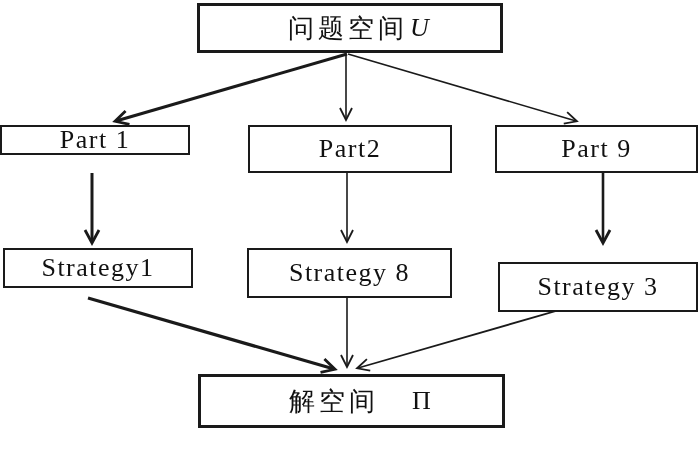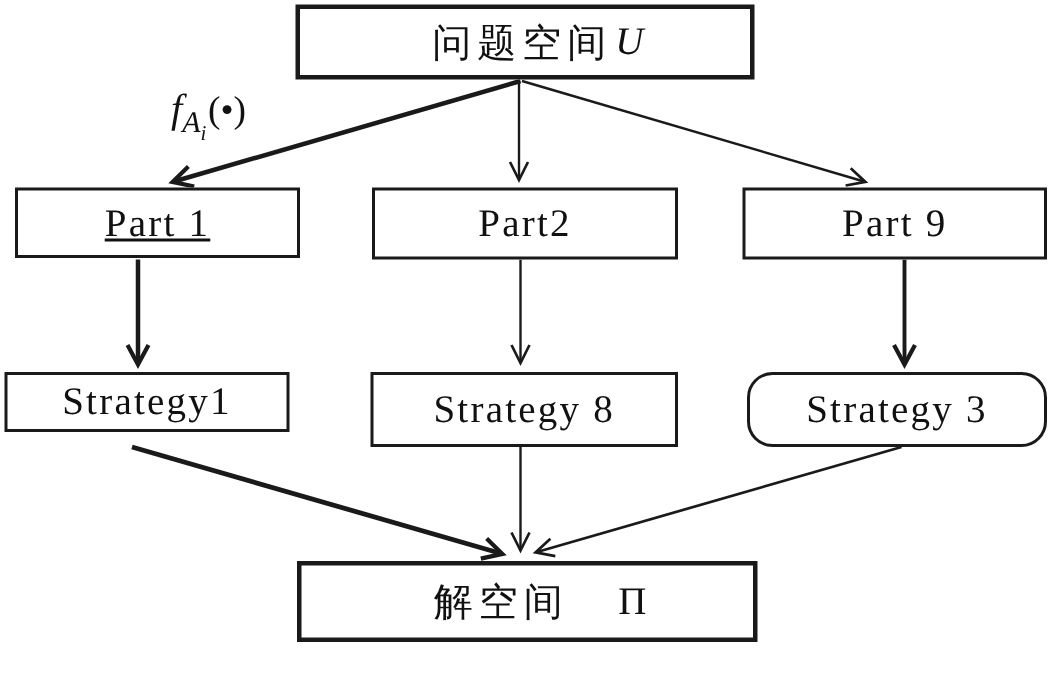--- a/index.html
+++ b/index.html
@@ -70,41 +70,38 @@
     <line x1="88" y1="298" x2="334" y2="369" class="ln" stroke-width="3.2" marker-end="url(#ahBold)"></line>
     <line x1="347" y1="298" x2="347" y2="366" class="ln" stroke-width="1.6" marker-end="url(#ahThin)"></line>
     <line x1="601" y1="298" x2="358" y2="368" class="ln" stroke-width="1.8" marker-end="url(#ahThin)"></line>
   </svg>
 
   <div class="node big cjk" style="left:197px;top:3px;width:306px;height:50px;">
     <span>问题空间</span>
       <span class="mathvar">U</span>
   </div>
 
-  <div class="flabel">
-    <span>f</span><span class="sub1">A</span><span class="sub2">i</span><span class="args">(•)</span>
-  </div>
 
-  <div class="node" style="left:10px;top:125px;width:190px;height:47px;text-decoration:underline;">
+  <div class="node" style="left:0;top:125px;width:190px;height:30px;">
     <span>Part 1</span>
   </div>
   <div class="node" style="left:248px;top:125px;width:204px;height:48px;">
     <span>Part2</span>
   </div>
   <div class="node" style="left:495px;top:125px;width:203px;height:48px;">
     <span>Part 9</span>
   </div>
 
   <div class="node" style="left:3px;top:248px;width:190px;height:40px;">
     <span>Strategy1</span>
   </div>
   <div class="node" style="left:247px;top:248px;width:205px;height:50px;">
     <span>Strategy 8</span>
   </div>
-  <div class="node" style="left:498px;top:248px;width:200px;height:50px;border-radius:17px;">
+  <div class="node" style="left:498px;top:262px;width:200px;height:50px;">
     <span>Strategy 3</span>
   </div>
 
   <div class="node big cjk" style="left:198px;top:374px;width:307px;height:54px;gap:31px;">
     <span>解空间</span>
       <span class="upvar">Π</span>
   </div>
 
 </div>
 

